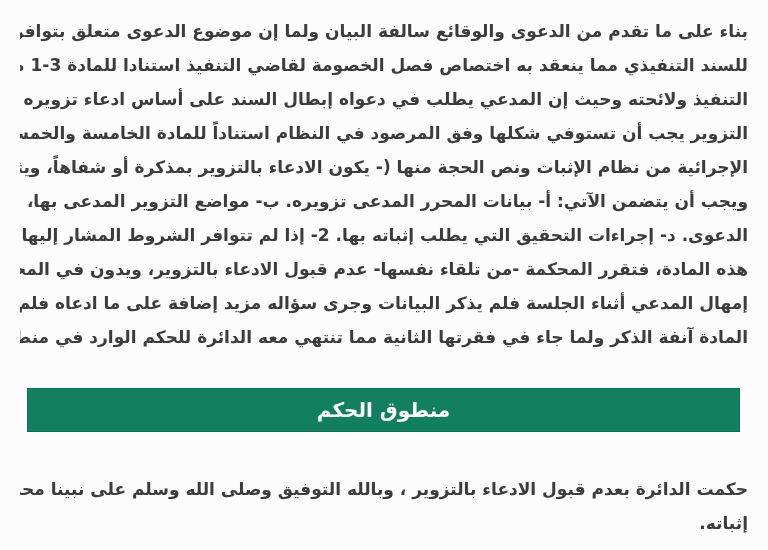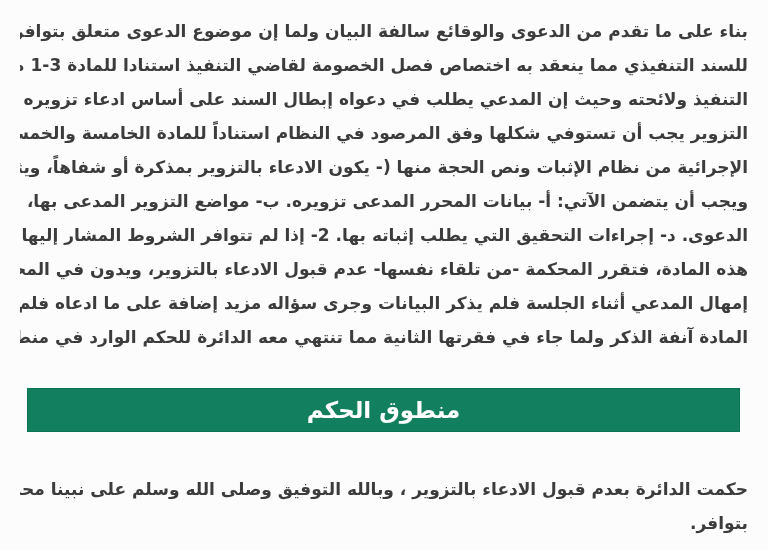--- a/index.html
+++ b/index.html
@@ -40,21 +40,21 @@
     margin: 34px 28px 0 27px;
     height: 44px;
     background: #12805e;
     border: 1px solid #0d7355;
     display: flex;
     align-items: center;
     justify-content: center;
   }
   .verdict-banner .banner-title {
     color: #ffffff;
-    font-size: 23px;
+    font-size: 20px;
     font-weight: bold;
   }
   .verdict-section {
     margin-top: 40px;
     padding: 0 20px;
   }
 </style>
 </head>
 <body>
 
@@ -72,16 +72,16 @@
     <div class="body-line">إمهال المدعي أثناء الجلسة فلم يذكر البيانات وجرى سؤاله مزيد إضافة على ما ادعاه فلم يحرر ما ورد في</div>
     <div class="body-line line-end">المادة آنفة الذكر ولما جاء في فقرتها الثانية مما تنتهي معه الدائرة للحكم الوارد في منطوقه:</div>
   </div>
 
   <div class="verdict-banner">
     <span class="banner-title">منطوق الحكم</span>
   </div>
 
   <div class="verdict-section">
     <div class="body-line">حكمت الدائرة بعدم قبول الادعاء بالتزوير ، وبالله التوفيق وصلى الله وسلم على نبينا محمد وعلى آله وصحبه</div>
-    <div class="body-line line-end">بتوافر.</div>
+    <div class="body-line line-end">إثباته.</div>
   </div>
 
 </div>
 
 </body></html>

